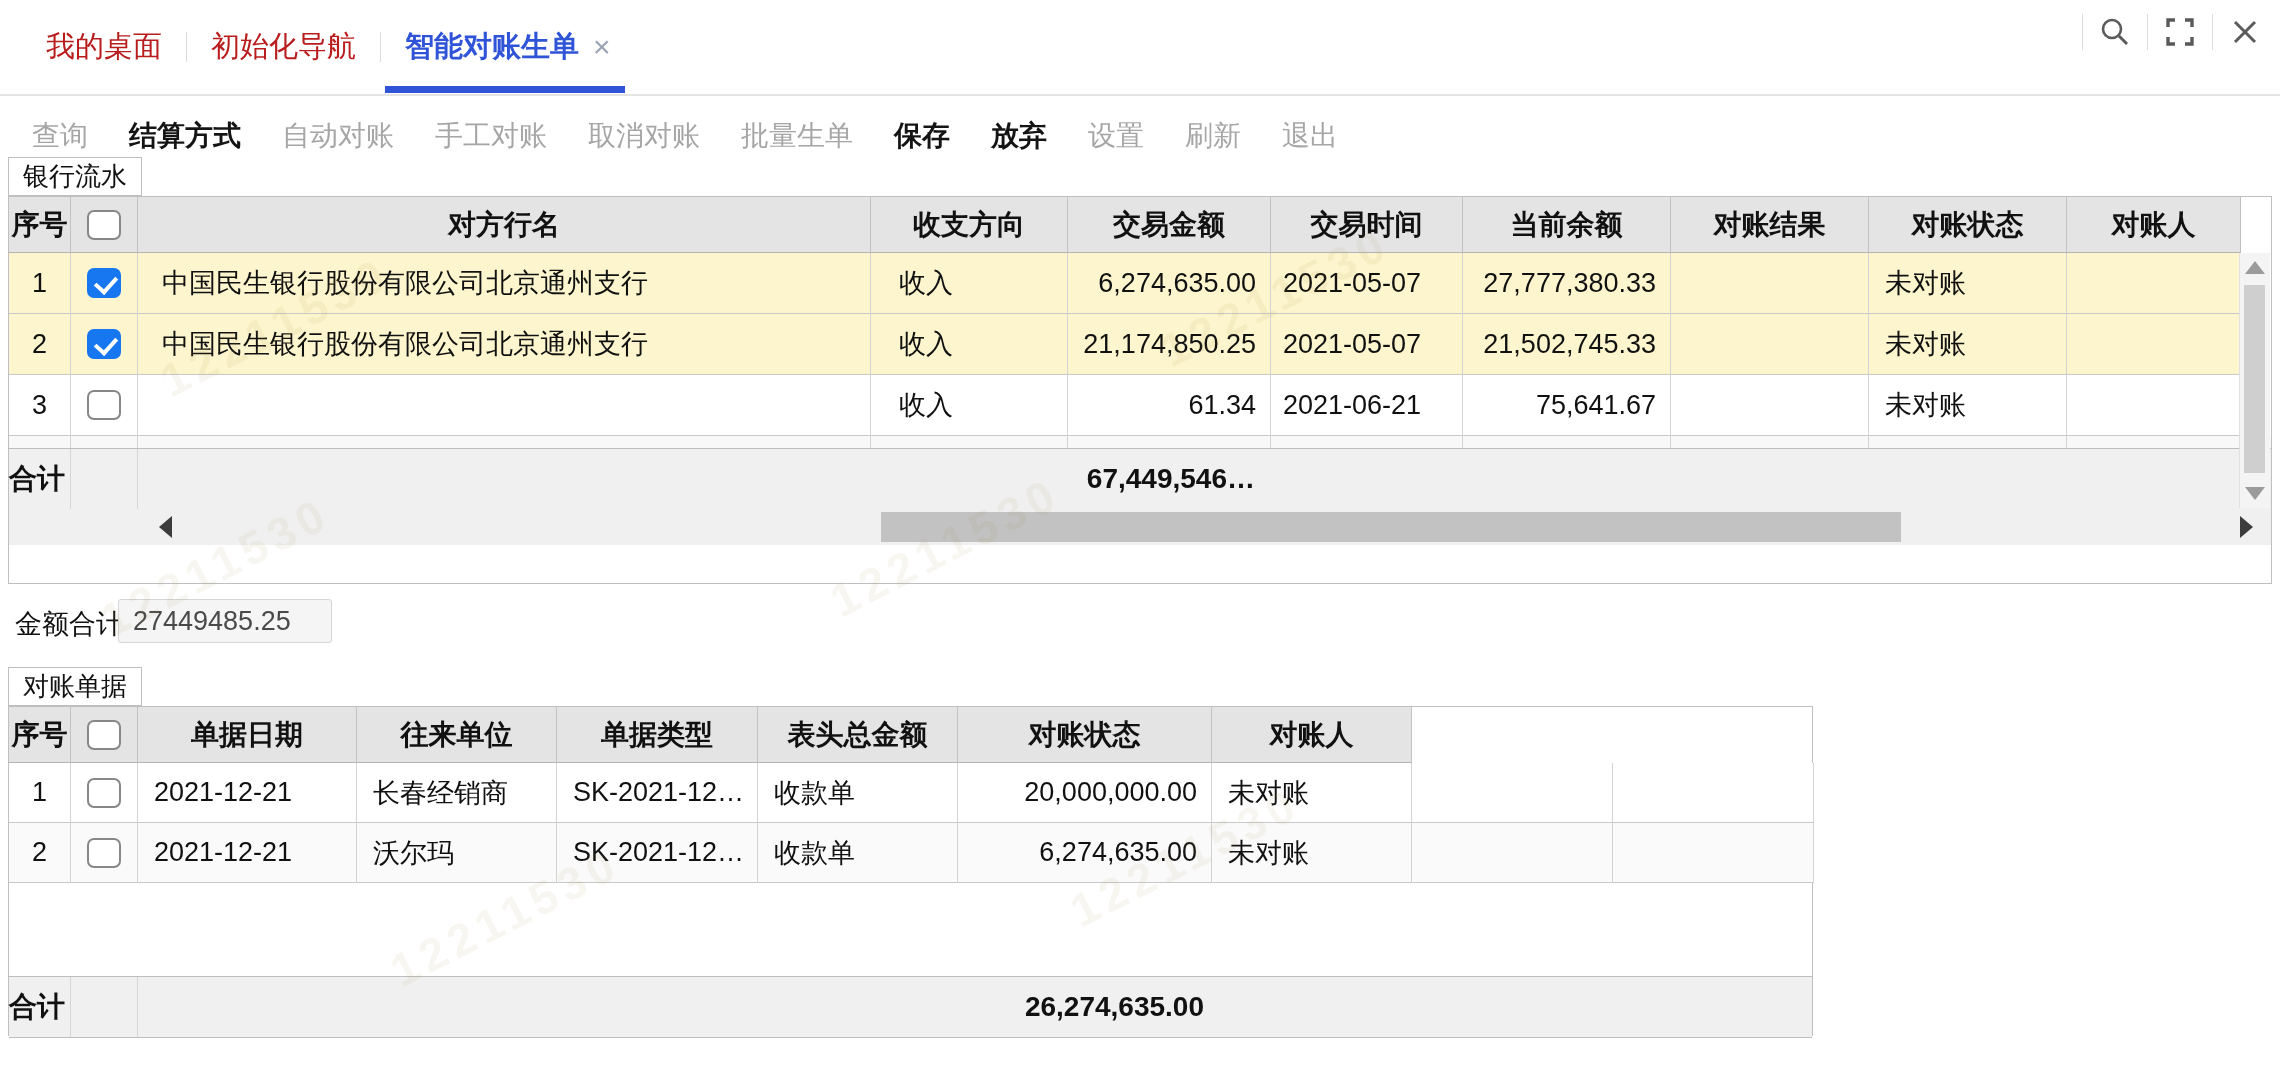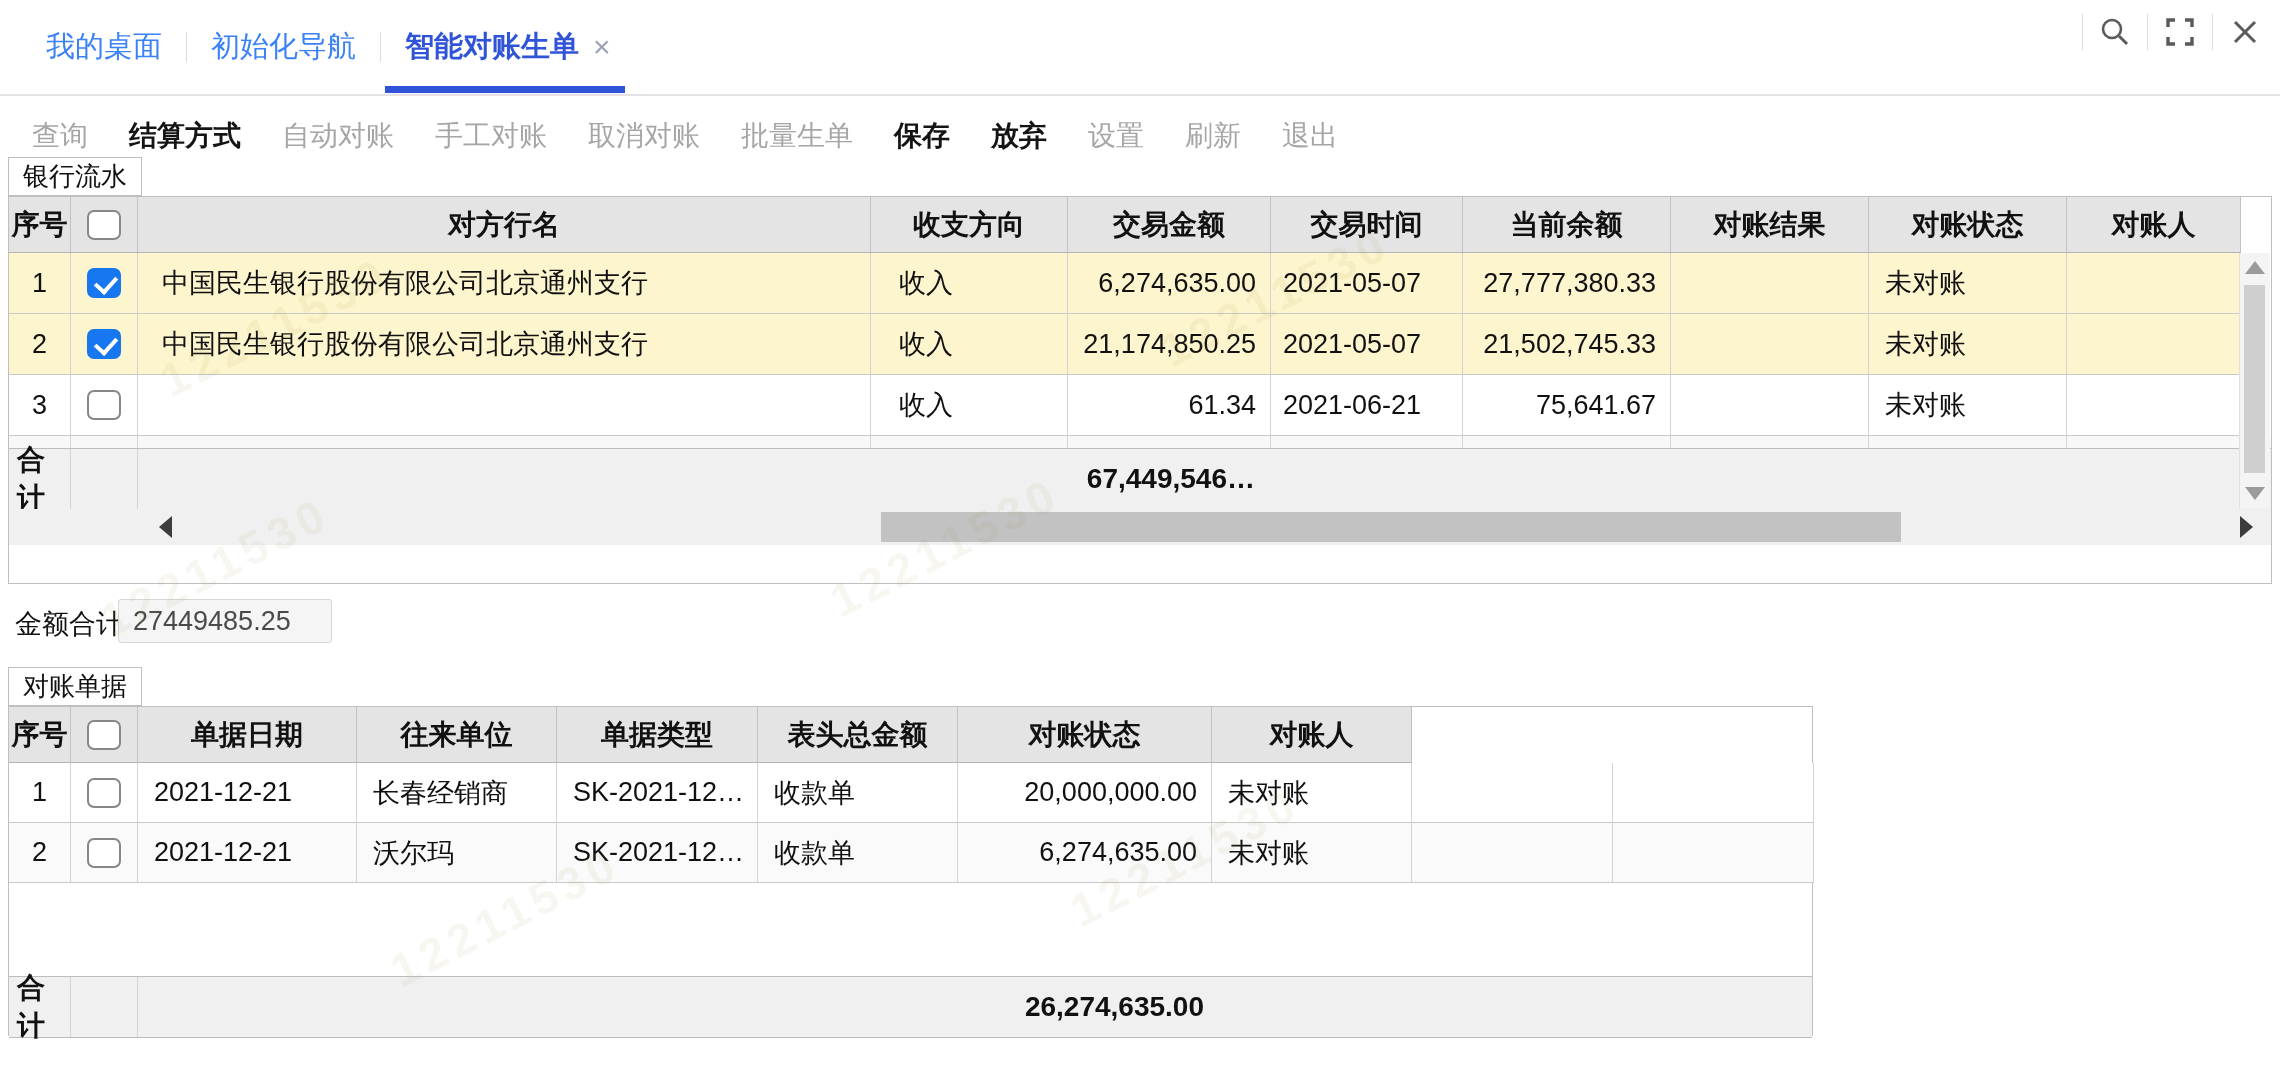--- a/index.html
+++ b/index.html
@@ -4,21 +4,21 @@
 <style>
   html,body{margin:0;padding:0;}
   body{
     width:2280px;height:1068px;position:relative;overflow:hidden;background:#fff;
     font-family:"Liberation Sans","DejaVu Sans",sans-serif;color:#111;
   }
   
   .tabbar{position:absolute;left:0;top:0;width:2280px;height:94px;border-bottom:2px solid #e4e4e4;
           display:flex;align-items:center;background:#fff;}
   .tabbar .pad{width:46px;flex:0 0 auto;}
-  .tab{font-size:29px;color:#3b82f6;height:94px;display:flex;align-items:center;cursor:pointer;}
+  .tab{font-size:29px;color:#b91c1c;height:94px;display:flex;align-items:center;cursor:pointer;}
   .tab.active{color:#2f54d8;font-weight:700;position:relative;}
   .tab.active::after{content:"";position:absolute;left:-20px;right:-14px;bottom:1px;height:7px;background:#2f54d8;}
   .tab .x{font-size:30px;color:#9aa3b5;font-weight:400;margin-left:14px;}
   .vsep{width:1px;height:30px;background:#dcdcdc;margin:0 24px;flex:0 0 auto;}
   .winicons{position:absolute;right:18px;top:0;height:64px;display:flex;align-items:center;}
   .winicons .vsep{height:36px;margin:0 15px;}
   .wbtn{width:34px;height:34px;display:flex;align-items:center;justify-content:center;cursor:pointer;}
   
   .toolbar{position:absolute;left:0;top:98px;width:2280px;height:76px;display:flex;align-items:center;
            padding-left:32px;gap:41px;}
@@ -39,21 +39,21 @@
   .yellow .c{background:#fdf5cd;}
   .alt .c{background:#fafafa;}
   .ctr{justify-content:center;}
   .rt{justify-content:flex-end;padding-right:14px;}
   .pl12{padding-left:12px;} .pl16{padding-left:16px;} .pl24{padding-left:24px;} .pl28{padding-left:28px;}
   .sliver{height:12px;background:#f8f8f8;}
   .sliver .c{background:#f8f8f8;border-bottom:none;height:12px;}
   
   .totrow{display:flex;border-top:1px solid #bdbdbd;border-bottom:1px solid #bdbdbd;background:#f0f0f0;}
   .totrow .tc{display:flex;align-items:center;box-sizing:border-box;}
-  .totlab{width:62px;font-size:28px;font-weight:700;padding-left:8px;border-right:1px solid #d5d5d5;}
+  .totlab{width:62px;font-size:28px;font-weight:700;border-right:1px solid #d5d5d5;}
   .totcb{width:67px;border-right:1px solid #d5d5d5;}
   .totval{font-size:28px;font-weight:700;justify-content:flex-end;}
   
   .cb{width:34px;height:30px;box-sizing:border-box;border:2px solid #878787;border-radius:7px;background:#fff;margin:0 auto;cursor:pointer;}
   .cb.on{background:#1677f0;border-color:#1677f0;position:relative;}
   .cb.on::after{content:"";position:absolute;left:10px;top:2px;width:10px;height:17px;
                 border:solid #fff;border-width:0 4px 4px 0;transform:rotate(42deg);}
   
   .hscroll{position:absolute;left:0;width:2262px;height:36px;background:#f0f0f0;}
   .hs-thumb{position:absolute;left:872px;top:3px;width:1020px;height:30px;background:#c2c2c2;cursor:pointer;}

